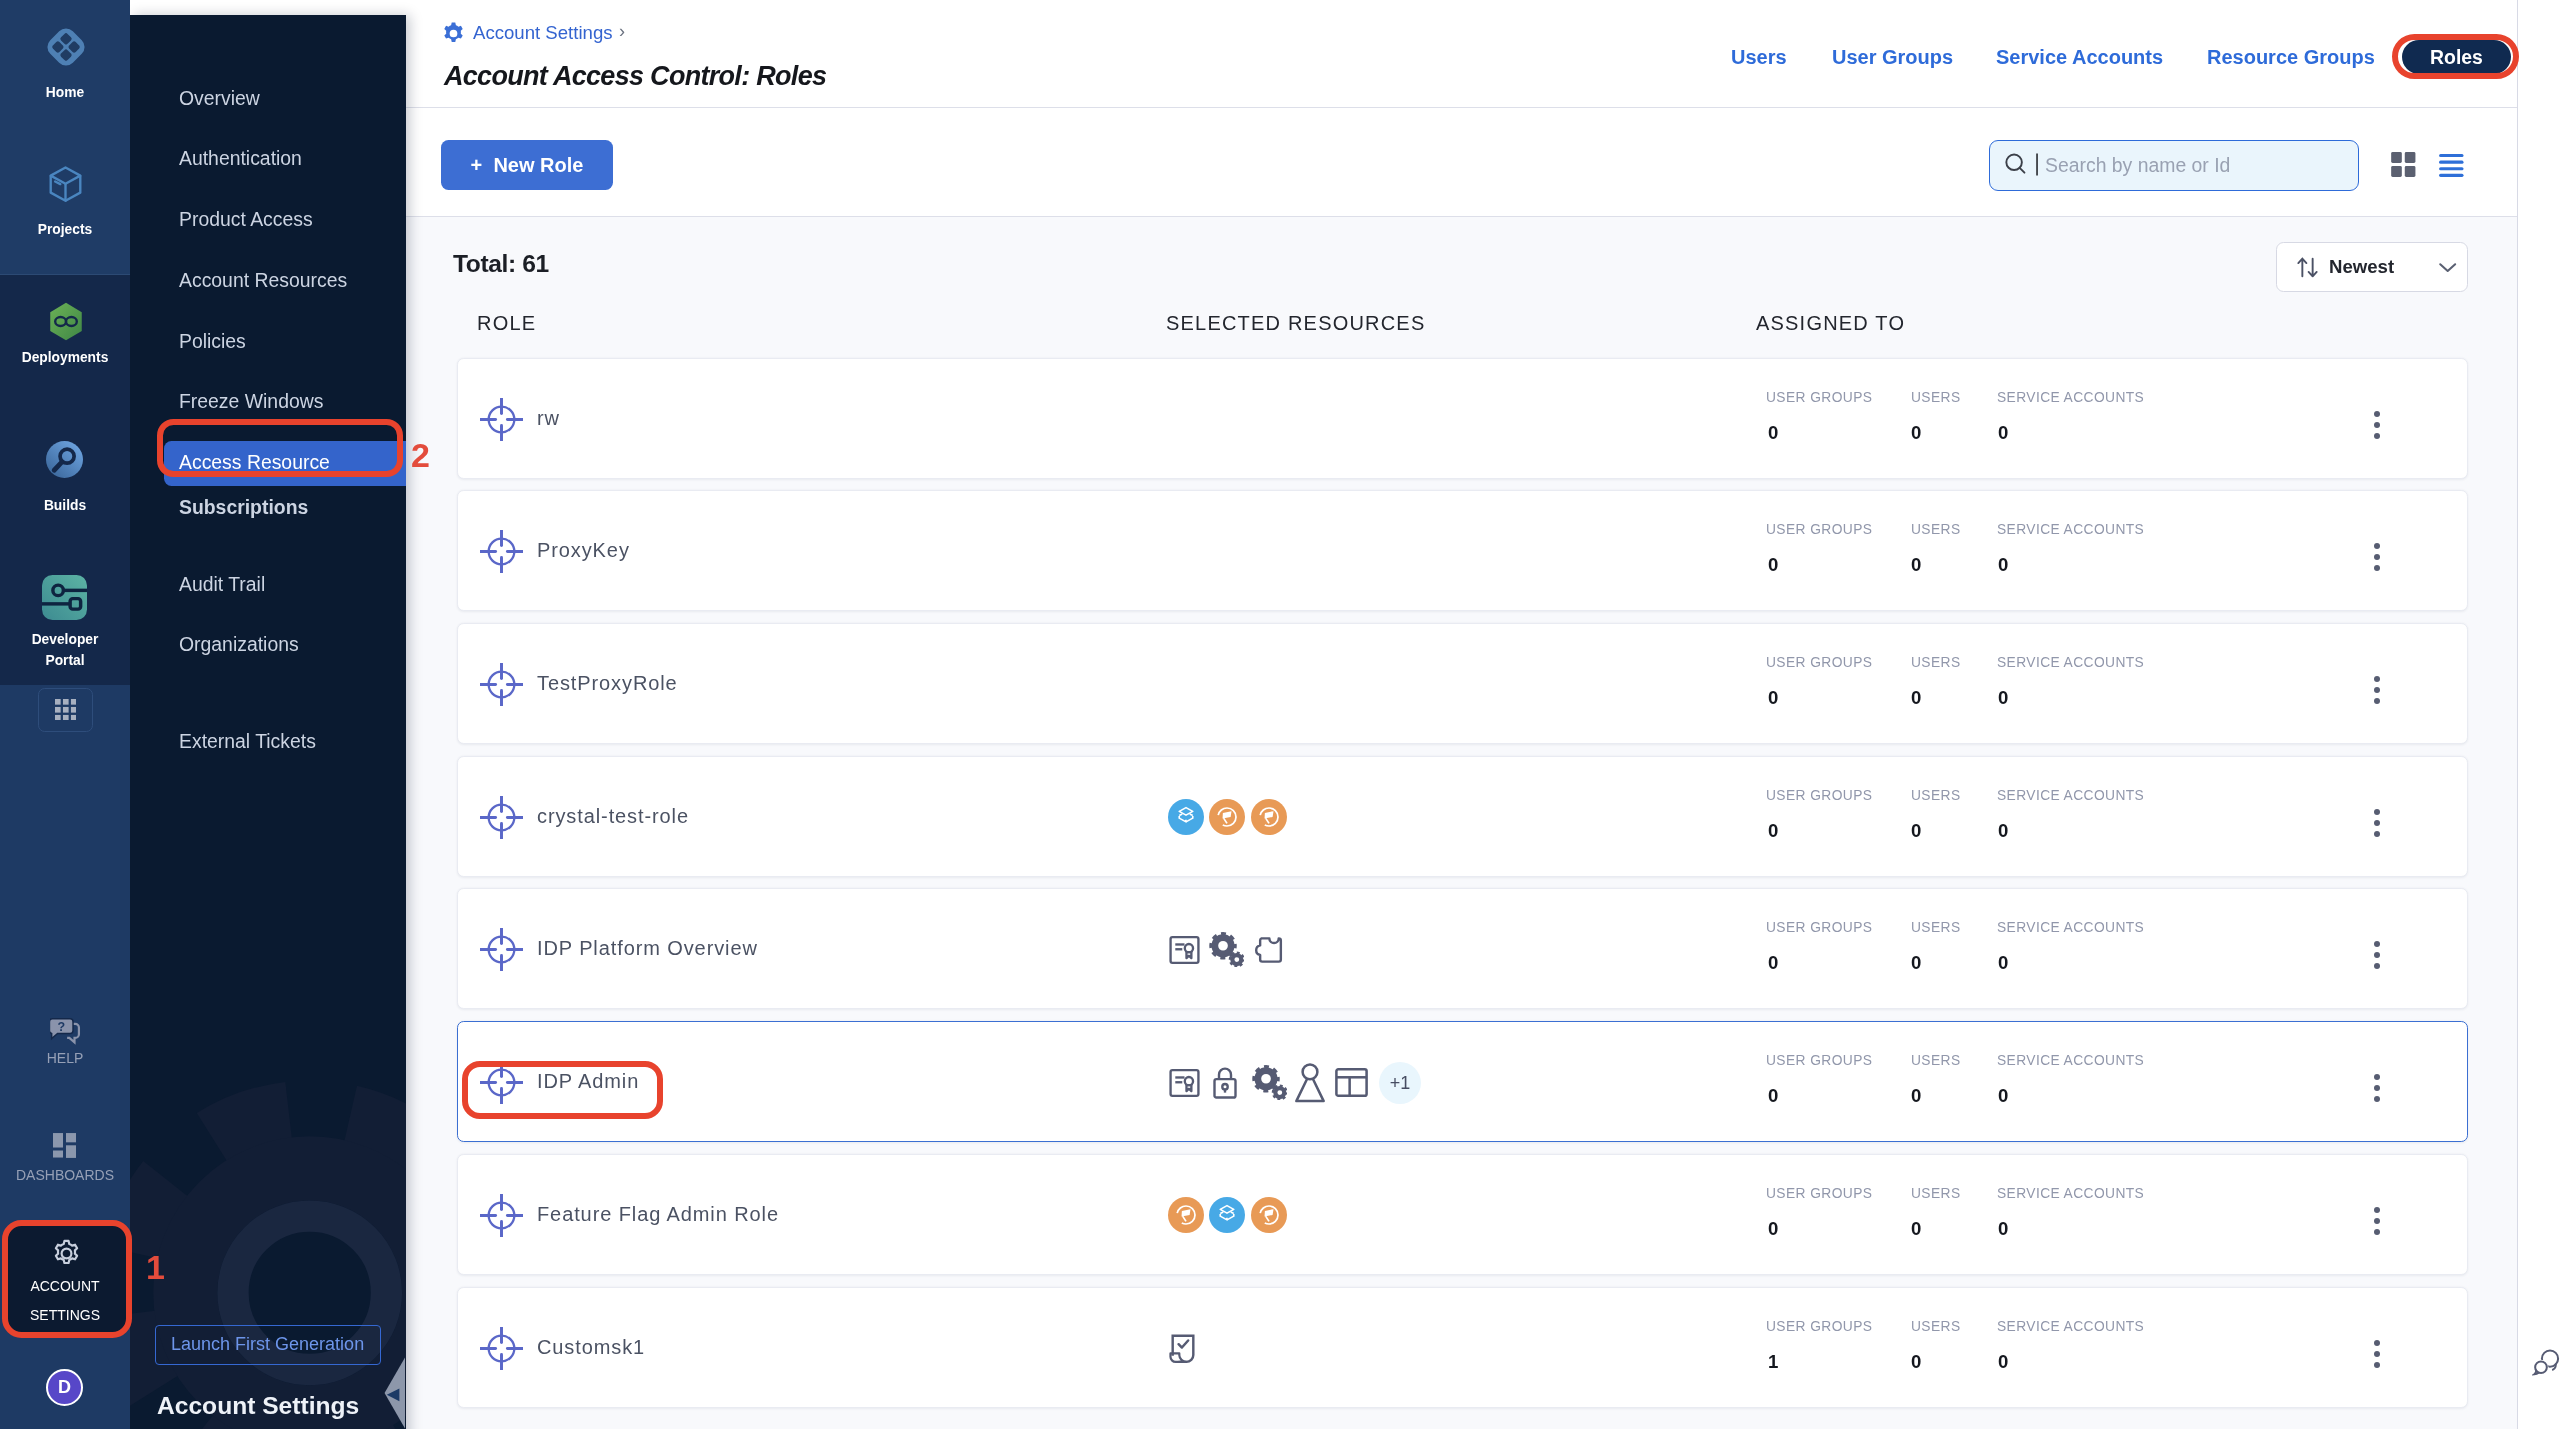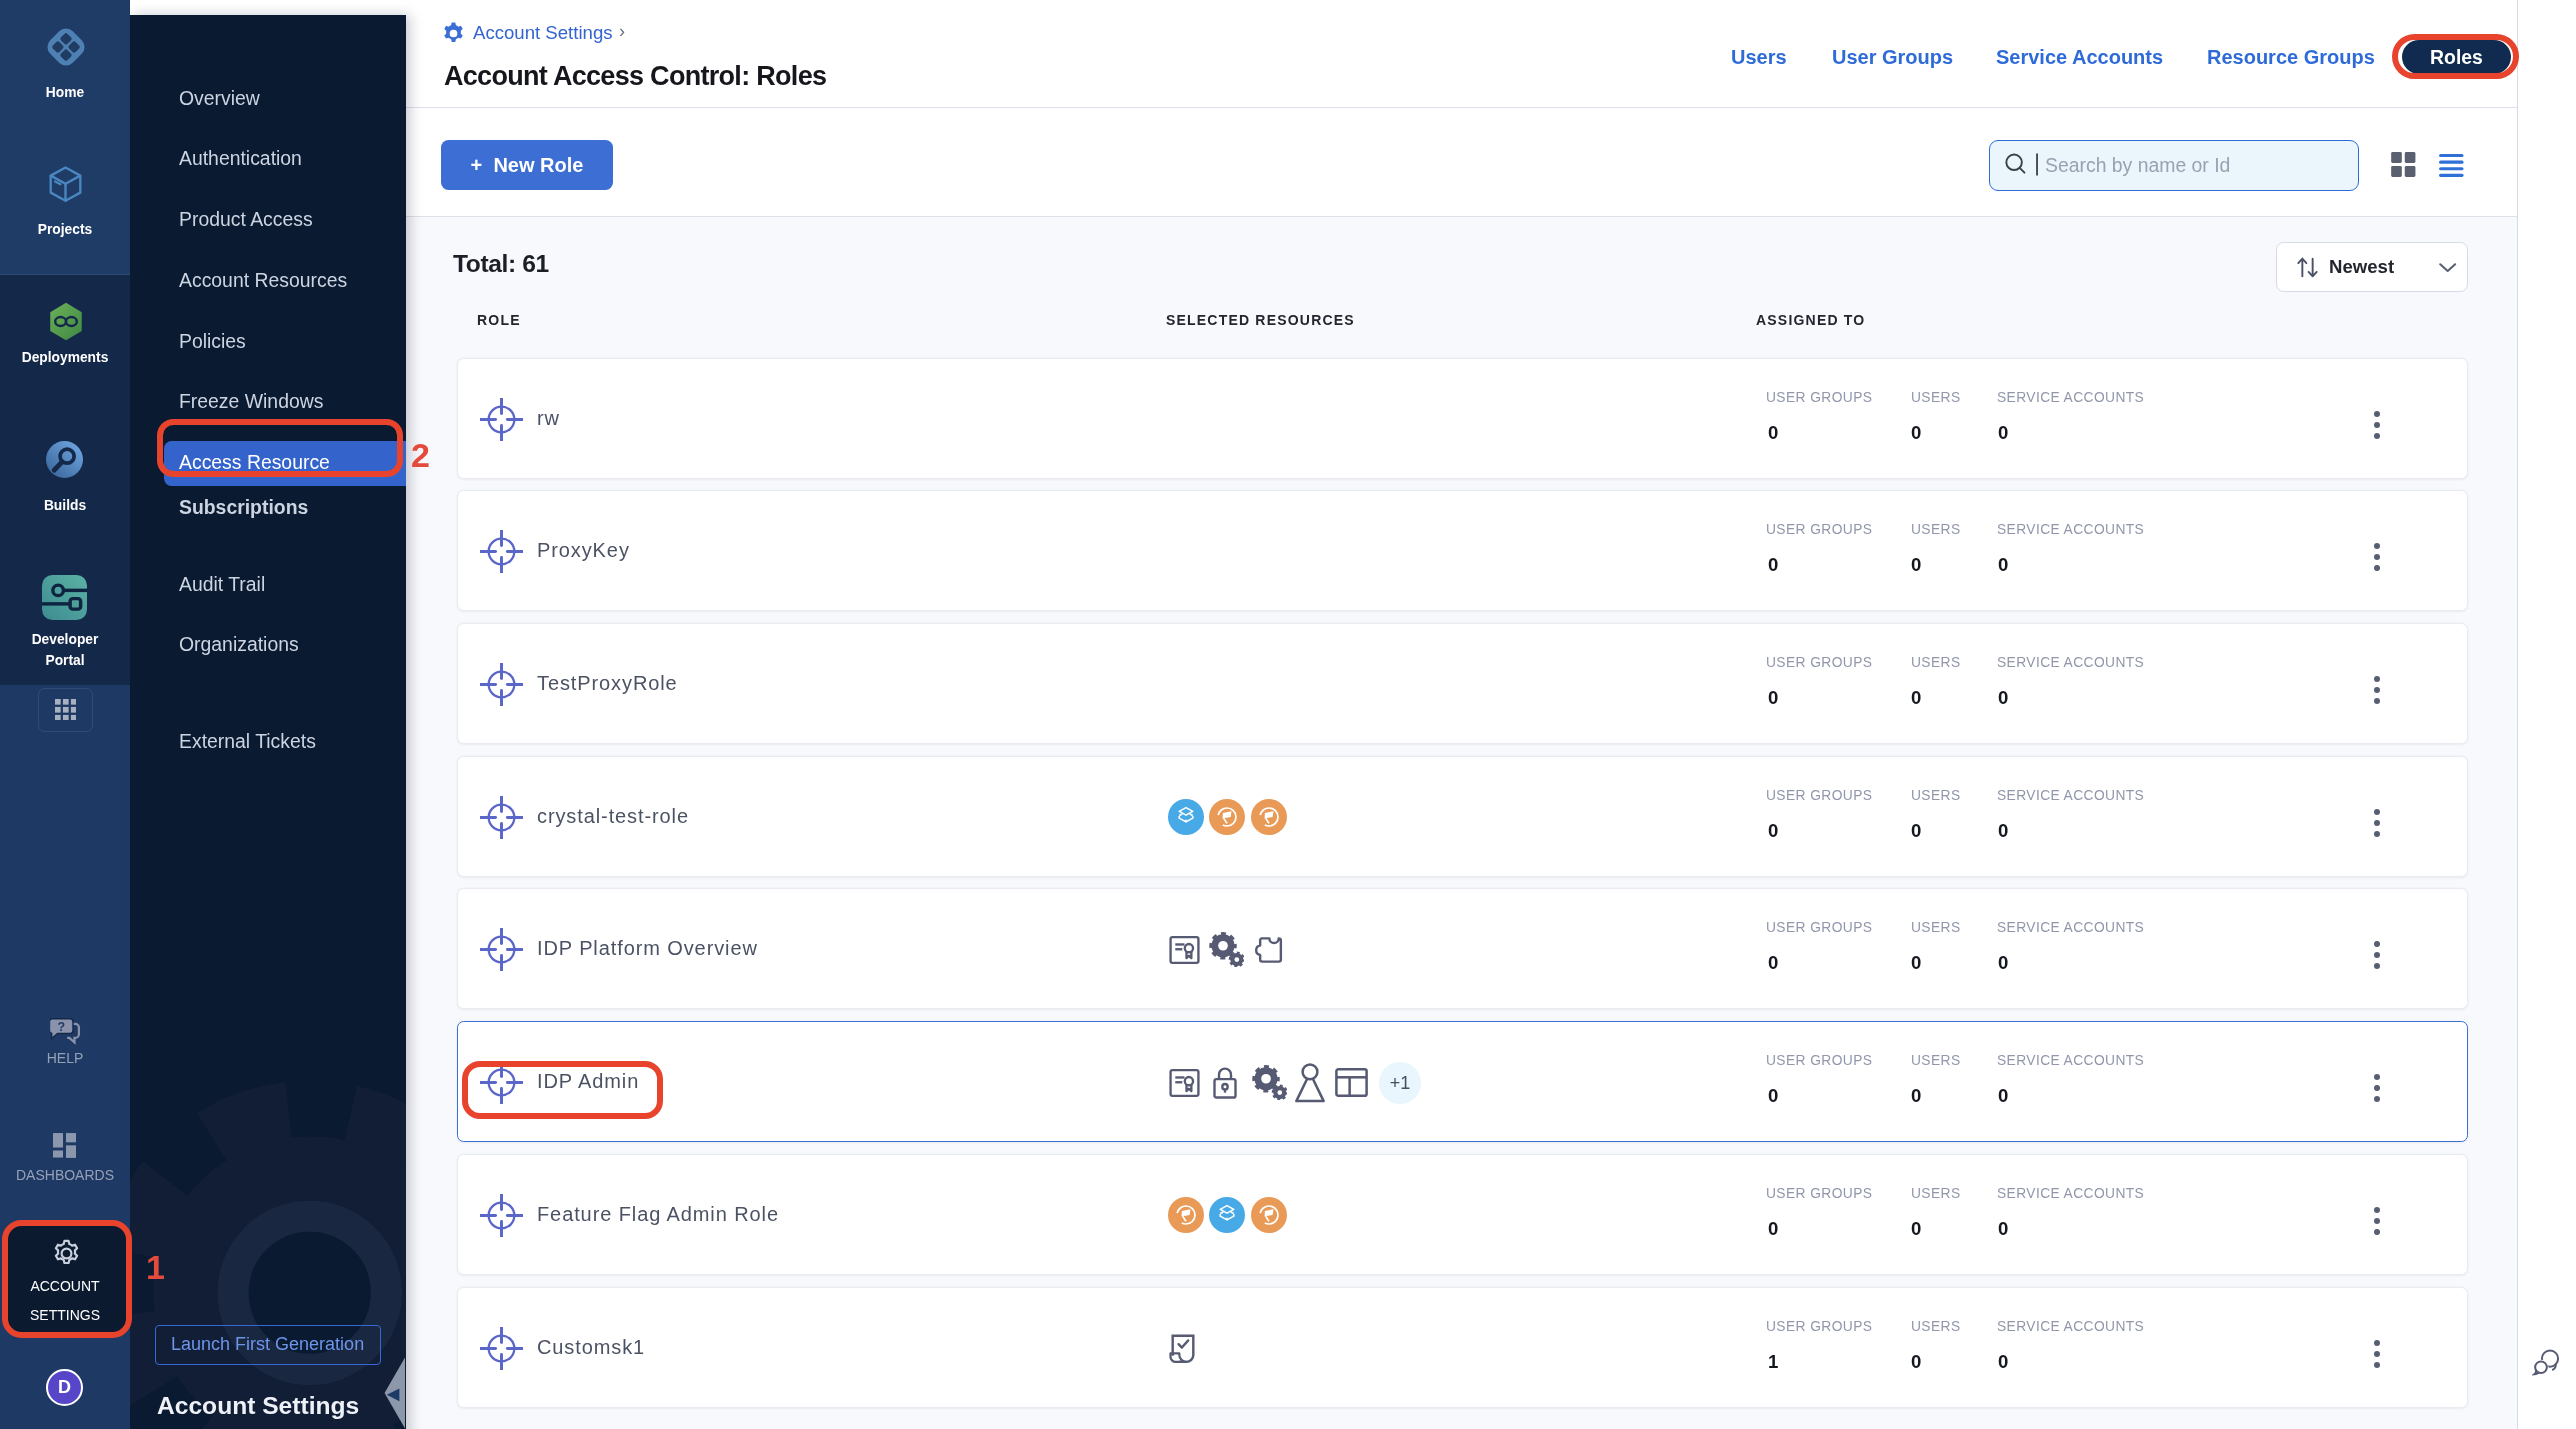--- a/index.html
+++ b/index.html
@@ -24,21 +24,21 @@
   #rolespill { position:absolute; left:2402px; top:40px; width:109px; height:34px; background:#102a50; border-radius:17px;
     color:#fff; font-size:19.4px; font-weight:700; text-align:center; line-height:34px; z-index:26; }
   
   #newrole { position:absolute; left:441px; top:140px; width:172px; height:50px; background:#3d6ed3; border-radius:7.5px;
     color:#fff; font-size:20px; font-weight:700; text-align:center; line-height:50px; }
   #search { position:absolute; left:1989px; top:140px; width:370px; height:51px; background:#eaf5fc; border:1.5px solid #2e6bd9; border-radius:9px; }
   #searchph { position:absolute; left:55px; top:0; line-height:48px; color:#99a1b2; font-size:19.4px; }
   #newest { position:absolute; left:2276px; top:242px; width:192px; height:50px; background:#fff; border:1.5px solid #d7d9e4; border-radius:7.5px; }
   
   #total { position:absolute; left:453px; top:250px; font-size:24.6px; font-weight:700; color:#1c1f26; letter-spacing:-0.4px; }
-  .colhead { position:absolute; top:312px; font-size:14px; font-weight:700; color:#23262e; letter-spacing:1.2px; }
+  .colhead { position:absolute; top:312px; font-size:20px; font-weight:400; color:#23262e; letter-spacing:1.2px; }
   .card { position:absolute; left:457px; width:2011px; height:121px; background:#fff; border:0.7px solid #e9ebf2; border-radius:6.7px; box-shadow:0 0.7px 2.2px rgba(35,45,75,0.07); }
   .rolename { position:absolute; left:79px; top:48px; font-size:20px; color:#4b5263; letter-spacing:0.9px; }
   .sublbl { position:absolute; top:31px; font-size:13.8px; color:#9197ab; letter-spacing:0.4px; }
   .subval { position:absolute; top:63px; font-size:18.6px; font-weight:700; color:#14171e; }
   .kebab { position:absolute; left:1916px; top:52px; }
   .kebab span { display:block; width:6px; height:6px; border-radius:50%; background:#575d72; margin-bottom:5.2px; }
   
   .redbox { position:absolute; border:6.7px solid #e8432d; z-index:50; }
   .rednum { position:absolute; color:#e34c3c; font-size:34px; font-weight:700; z-index:50; }
 </style>
@@ -181,21 +181,21 @@
   <polygon points="2,54 32,2 92,2 122,54 92,106 32,106" fill="#8d97aa"></polygon>
   <polygon points="5,56.5 22,48 22,65" fill="#1b3a66"></polygon>
 </svg>
 </div>
 
 <div class="abs" id="bcgear" style="left:441px;top:21px;z-index:2;"><svg width="25" height="25" viewBox="0 0 24 24"> 
       <path fill="#3b6fd6" d="M10.3 1.5 h3.4 l0.6 2.5 a8.2 8.2 0 0 1 2.4 1.4 l2.45 -0.75 l1.7 3 l-1.85 1.75 a8.2 8.2 0 0 1 0 2.75 l1.85 1.75 l-1.7 3 l-2.45 -0.75 a8.2 8.2 0 0 1 -2.4 1.4 l-0.6 2.5 h-3.4 l-0.6 -2.5 a8.2 8.2 0 0 1 -2.4 -1.4 l-2.45 0.75 l-1.7 -3 l1.85 -1.75 a8.2 8.2 0 0 1 0 -2.75 l-1.85 -1.75 l1.7 -3 l2.45 0.75 a8.2 8.2 0 0 1 2.4 -1.4 Z M12 8.3 a3.7 3.7 0 1 0 0 7.4 a3.7 3.7 0 1 0 0 -7.4 Z" fill-rule="evenodd"></path>
     </svg></div>
 <div class="abs" style="left:473px;top:21.6px;color:#3464d0;font-size:18.6px;font-weight:500;z-index:2;">Account Settings</div>
 <div class="abs" style="left:619px;top:21px;color:#6b7280;font-size:18px;z-index:2;">›</div>
-<div class="abs" style="left:444px;top:61px;color:#15171c;font-size:27px;font-weight:700;letter-spacing:-0.7px;z-index:2;">Account Access Control: Roles</div>
+<div class="abs" style="left:444px;top:61px;color:#15171c;font-size:27px;font-weight:700;letter-spacing:-0.7px;z-index:2;font-style:italic;">Account Access Control: Roles</div>
 
 <div class="navlink" style="left:1731px;">Users</div>
 <div class="navlink" style="left:1832px;">User Groups</div>
 <div class="navlink" style="left:1996px;">Service Accounts</div>
 <div class="navlink" style="left:2207px;">Resource Groups</div>
 <div id="rolespill">Roles</div>
 
 <div id="newrole">+&nbsp; New Role</div>
 <div id="search">
   <div class="abs" id="icoMag" style="left:13.4px;top:10.4px;"><svg width="37" height="30" viewBox="0 0 50 40"> 

